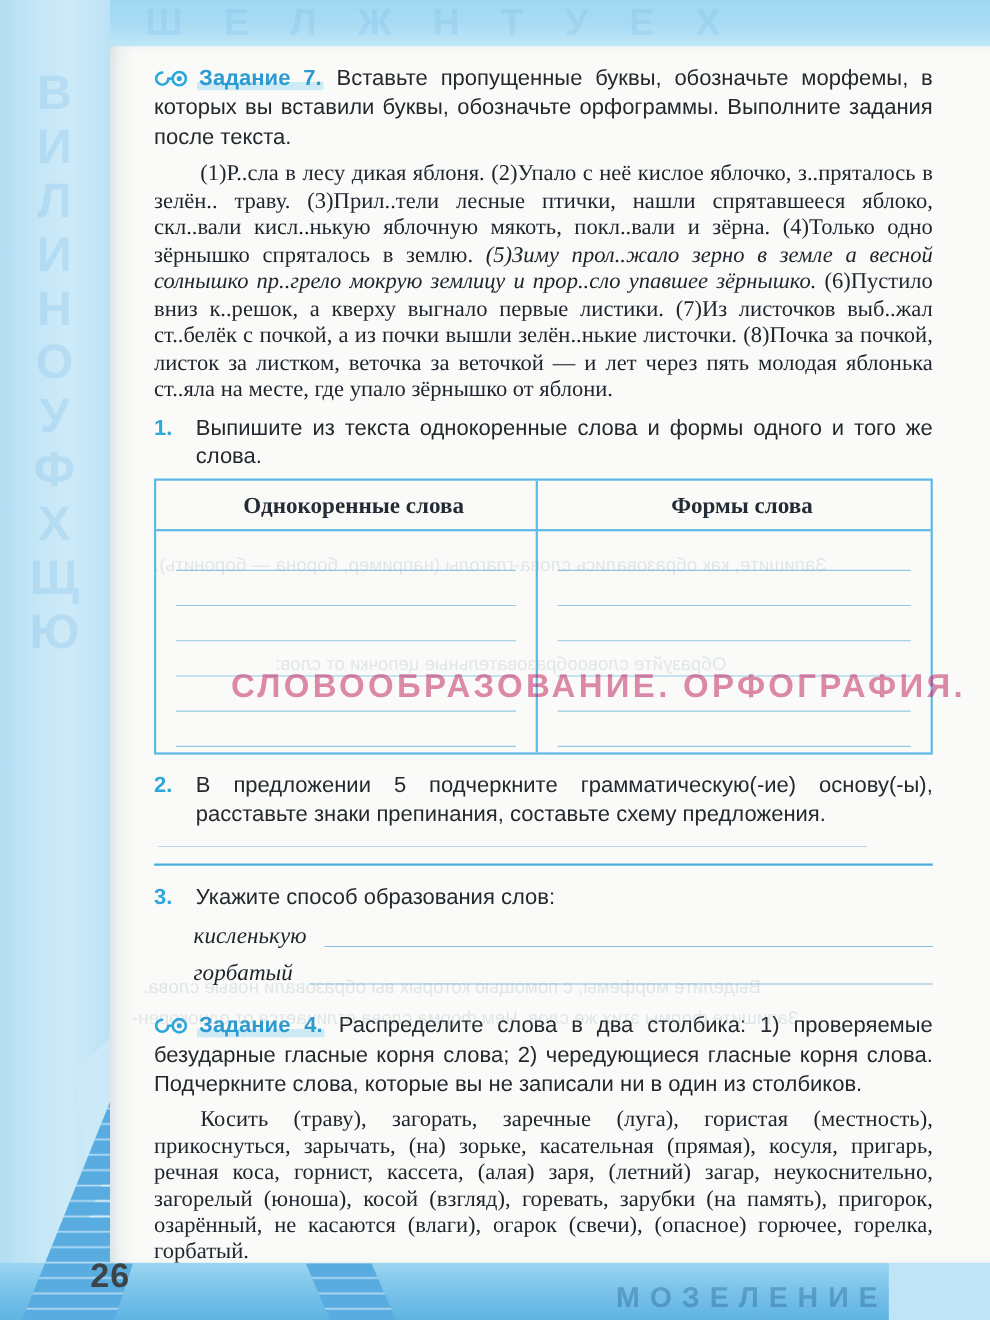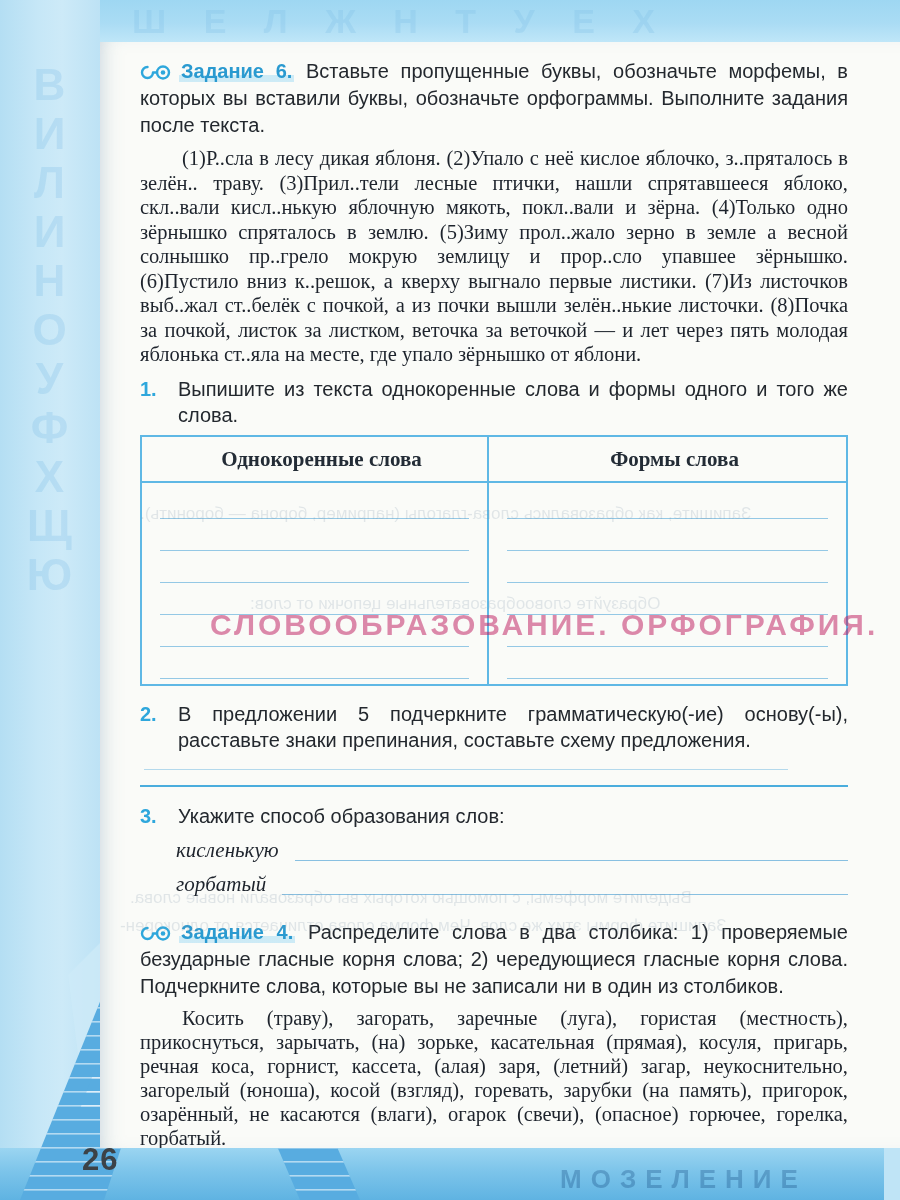--- a/index.html
+++ b/index.html
@@ -4,21 +4,21 @@
 <style>
   html,body{margin:0;padding:0;background:#8fc9e6;}
   .canvas{position:relative;width:900px;height:1200px;overflow:hidden;
           background:#bfe4f6;font-family:"Liberation Sans",sans-serif;}
 
   
   .border-top{position:absolute;left:0;top:0;width:900px;height:42px;z-index:0;
     background:linear-gradient(180deg,#9ed7f2 0%,#aadcf4 55%,#bfe6f8 100%);overflow:hidden;}
   .border-left{position:absolute;left:0;top:0;width:100px;height:1200px;z-index:0;
     background:linear-gradient(90deg,#b4def3 0%,#c6e7f7 38%,#cdeaf8 62%,#bde2f5 100%);overflow:hidden;}
-  .border-bottom{position:absolute;left:0;top:1148px;width:884px;height:52px;z-index:0;
+  .border-bottom{position:absolute;left:0;top:1148px;width:808px;height:52px;z-index:0;
     background:linear-gradient(180deg,#9bd5f1 0%,#7cc4ea 45%,#5fb3e2 100%);overflow:hidden;}
   .tex{position:absolute;font-weight:bold;color:rgba(110,180,225,.30);user-select:none;
        letter-spacing:14px;white-space:nowrap;}
   .tex.top{left:10px;top:2px;font-size:34px;color:rgba(125,190,230,.28);}
   .tex.leftcol{left:6px;top:60px;font-size:44px;letter-spacing:0;line-height:86px;
        writing-mode:vertical-rl;text-orientation:upright;color:rgba(120,185,228,.26);}
   .tex.bottomrow{left:560px;top:16px;font-size:26px;color:rgba(25,80,135,.33);letter-spacing:9px;}
 
   .big-a{position:absolute;left:8px;top:855px;z-index:1;}
   .pagenum{position:absolute;left:82px;top:1142px;z-index:3;font-size:31px;font-weight:bold;
@@ -39,21 +39,21 @@
 
   
   .taskhead{font-size:20px;line-height:27px;color:#23282e;margin:4px 0 0 0;text-align:justify;}
   .tasklabel{color:#2a9ad0;font-weight:bold;
      background:linear-gradient(180deg,rgba(0,0,0,0) 66%,rgba(150,215,243,.45) 66%);
      padding:0 2px;}
   .ticon{display:inline-block;vertical-align:-3px;margin-right:7px;}
 
   .passage{font-family:"Liberation Serif",serif;font-size:20.5px;line-height:24.5px;
      color:#1d232c;text-align:justify;text-indent:42px;margin:7px 0 0 0;}
-  .it{margin-top:36px;}
+  .it{font-style:italic;margin-top:36px;}
 
   .sub{position:relative;padding-left:38px;font-size:20px;line-height:26px;color:#23282e;
        text-align:justify;}
   .sub .num{position:absolute;left:0;top:0;color:#2ea7dc;font-weight:bold;}
 
   
   .t1table{margin-top:7px;border:2px solid #5fb8e5;display:grid;
            grid-template-columns:49.3% 50.7%;background:rgba(255,255,255,0);}
   .thcell{font-family:"Liberation Serif",serif;font-weight:bold;font-size:21px;color:#232c36;
           text-align:center;padding:10px 0 9px 14px;border-bottom:2px solid #5fb8e5;}
@@ -114,21 +114,21 @@
     <div class="bleed mir" style="left:150px;top:552px;">Образуйте словообразовательные цепочки от слов:</div>
     <div class="bleed-head" style="left:110px;top:566px;">СЛОВООБРАЗОВАНИЕ. ОРФОГРАФИЯ.</div>
     <div class="bleed mir" style="left:30px;top:846px;">Выделите морфемы, с помощью которых вы образовали новые слова.</div>
     <div class="bleed mir" style="left:20px;top:874px;">Запишите формы этих же слов. Чем форма слова отличается от однокорен-</div>
 
     <p class="taskhead">
       <svg class="ticon" width="32" height="17" viewBox="0 0 32 17">
         <path d="M13 8.5 A5.5 5.5 0 1 1 7.5 3 M13 8.5 L17 8.5" fill="none" stroke="#2ea7dc" stroke-width="2.4" stroke-linecap="round"></path>
         <circle cx="23" cy="8.5" r="6" fill="none" stroke="#2ea7dc" stroke-width="2.4"></circle>
         <circle cx="23" cy="8.5" r="2.3" fill="#2ea7dc"></circle>
-      </svg><span class="tasklabel">Задание 6.</span>
+      </svg><span class="tasklabel">Задание 7.</span>
       <span>Вставьте пропущенные буквы, обозначьте морфемы, в которых вы вставили буквы, обозначьте орфограммы. Выполните задания после текста.</span>
     </p>
 
     <p class="passage"><span>(1)Р..сла в лесу дикая яблоня. (2)Упало с неё кислое яблочко, з..пряталось в зелён.. траву. (3)Прил..тели лесные птички, нашли спрятавшееся яблоко, скл..вали кисл..нькую яблочную мякоть, покл..вали и зёрна. (4)Только одно зёрнышко спряталось в землю. </span><span class="it">(5)Зиму прол..жало зерно в земле а весной солнышко пр..грело мокрую землицу и прор..сло упавшее зёрнышко. </span><span>(6)Пустило вниз к..решок, а кверху выгнало первые листики. (7)Из листочков выб..жал ст..белёк с почкой, а из почки вышли зелён..нькие листочки. (8)Почка за почкой, листок за листком, веточка за веточкой — и лет через пять молодая яблонька ст..яла на месте, где упало зёрнышко от яблони.</span></p>
 
     <div class="sub" style="margin-top:9px;">
       <span class="num">1.</span>
       <span>Выпишите из текста однокоренные слова и формы одного и того же слова.</span>
     </div>
 

